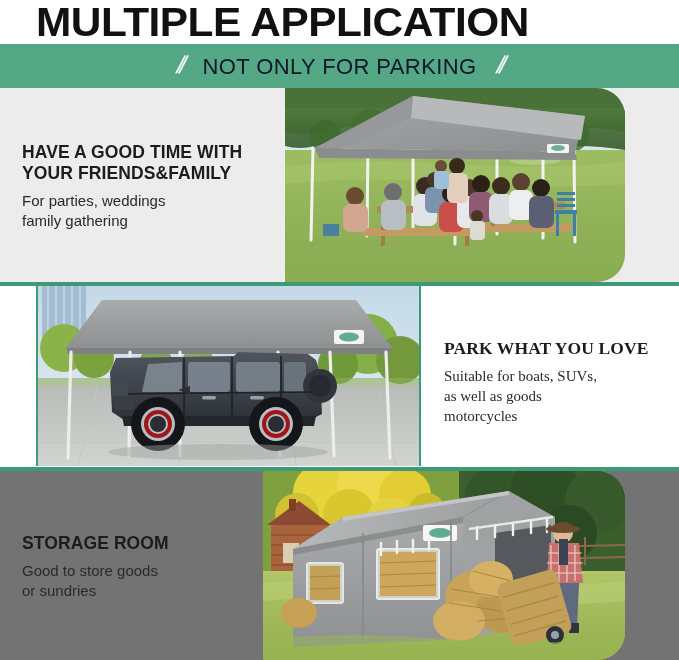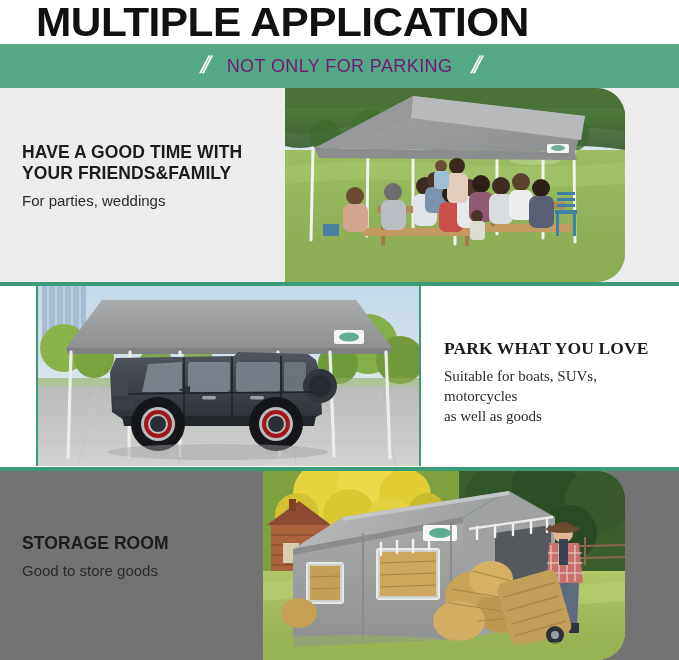--- a/index.html
+++ b/index.html
@@ -50,22 +50,22 @@
   .band-slashes {
     color: #ffffff;
     font-size: 24px;
     font-weight: 500;
     letter-spacing: -4px;
     transform: skewX(-14deg);
     line-height: 1;
     padding-bottom: 2px;
   }
   .band-text {
-    color: #701a75;
-    font-size: 18px;
+    color: #0f172a;
+    font-size: 22px;
     line-height: 27px;
     font-weight: 400;
     letter-spacing: 0.4px;
     white-space: nowrap;
   }
 
   
   .panel {
     position: absolute;
     left: 0;
@@ -145,20 +145,21 @@
   <span class="band-text">NOT ONLY FOR PARKING</span>
   <span class="band-slashes">//</span>
 </div>
 
 <section class="panel" id="panel-1">
 
   <div class="txt-block" id="text-1">
     <div class="head-line">HAVE A GOOD TIME WITH</div>
     <div class="head-line">YOUR FRIENDS&amp;FAMILY</div>
     <div class="sub-line sub-first">For parties, weddings</div>
+    <div class="sub-line">family gathering</div>
   </div>
 
   <div class="img-frame" id="img-1">
     <svg viewBox="0 0 340 194" preserveAspectRatio="none">
       <defs>
         <linearGradient id="sky1" x1="0" y1="0" x2="0" y2="1">
           <stop offset="0" stop-color="#cfe0ea"></stop>
             <stop offset="1" stop-color="#eef3f1"></stop>
         </linearGradient>
         <linearGradient id="hill1" x1="0" y1="0" x2="0" y2="1">
@@ -367,32 +368,33 @@
         <circle cx="238" cy="138" r="8" fill="#2a2d33"></circle>
         <circle cx="238" cy="138" r="12" fill="none" stroke="#a0141a" stroke-width="4"></circle>
         <ellipse cx="180" cy="166" rx="110" ry="8" fill="#9ea09e" opacity="0.45"></ellipse>
       </g>
     </svg>
   </div>
 
   <div class="txt-block" id="text-2">
     <div class="head-line">PARK WHAT YOU LOVE</div>
     <div class="sub-line sub-first">Suitable for boats, SUVs,</div>
+    <div class="sub-line">as well as goods</div>
     <div class="sub-line">motorcycles</div>
-    <div class="sub-line">as well as goods</div>
   </div>
 </section>
 
 <div class="divider" id="divider-2"></div>
 
 <section class="panel" id="panel-3">
 
   <div class="txt-block" id="text-3">
     <div class="head-line">STORAGE ROOM</div>
     <div class="sub-line sub-first">Good to store goods</div>
+    <div class="sub-line">or sundries</div>
   </div>
 
   <div class="img-frame" id="img-3">
     <svg viewBox="0 0 362 189" preserveAspectRatio="none">
       <defs>
         <linearGradient id="shedTop" x1="0" y1="0" x2="1" y2="0">
           <stop offset="0" stop-color="#b6b8ba"></stop>
             <stop offset="1" stop-color="#9b9d9f"></stop>
         </linearGradient>
         <linearGradient id="shedSide" x1="0" y1="0" x2="0" y2="1">

